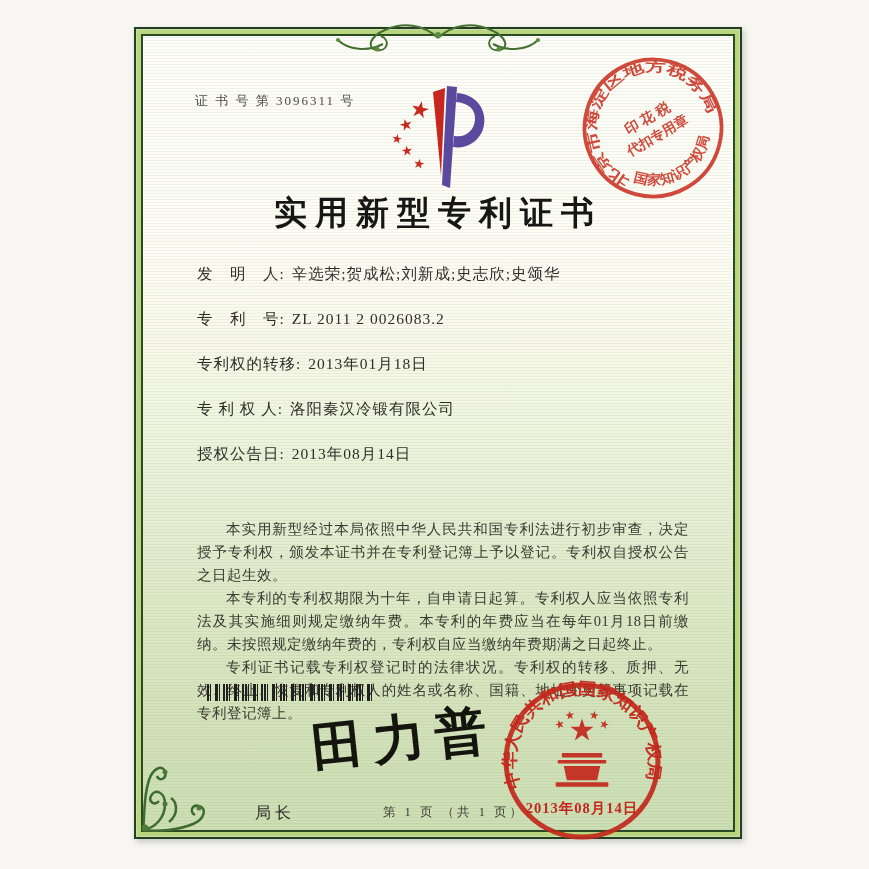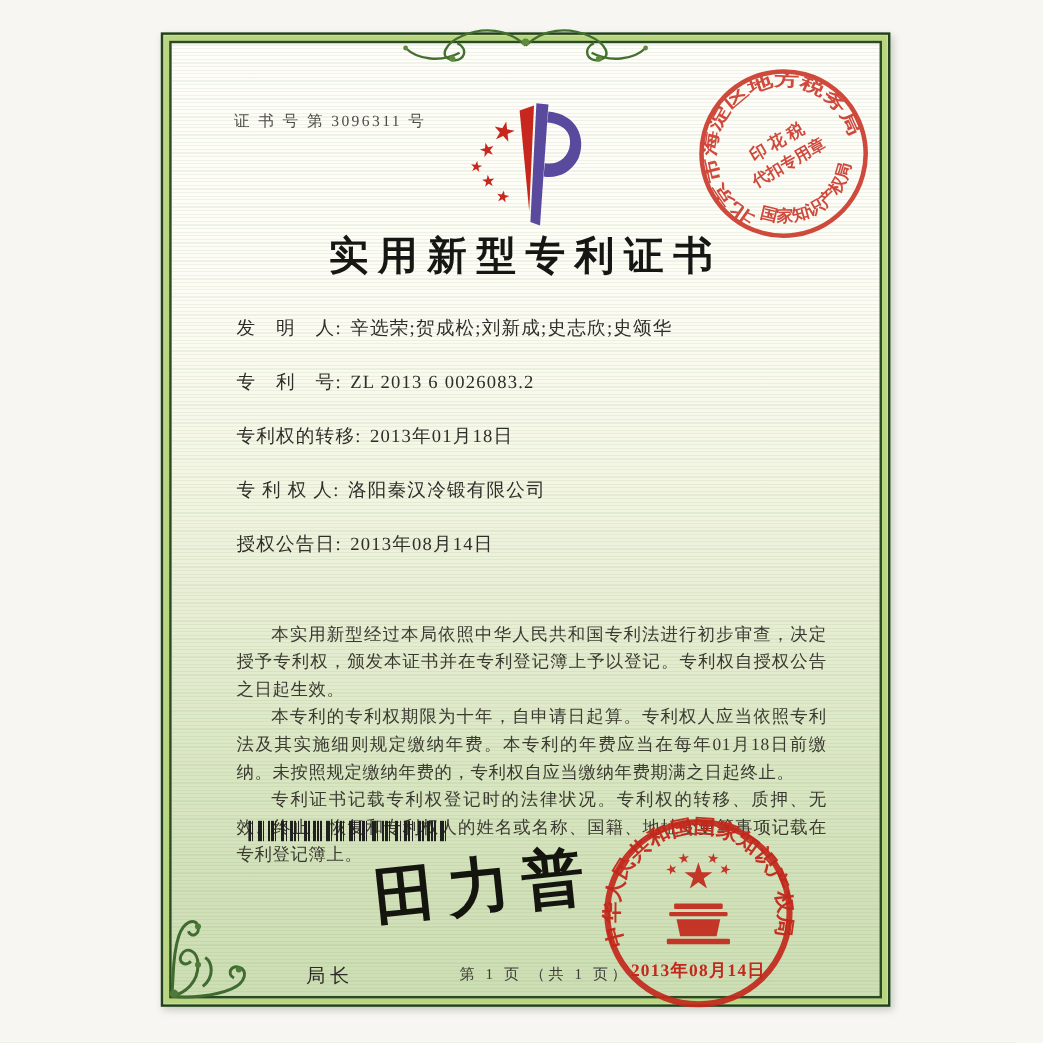--- a/index.html
+++ b/index.html
@@ -174,21 +174,21 @@
 
           <div class="title">实用新型专利证书</div>
 
           <div class="fields">
             <div class="field-row">
               <span class="field-label">发　明　人:</span>
               <span class="field-value">辛选荣;贺成松;刘新成;史志欣;史颂华</span>
             </div>
             <div class="field-row">
               <span class="field-label">专　利　号:</span>
-              <span class="field-value">ZL 2013 6 0026083.2</span>
+              <span class="field-value">ZL 2011 2 0026083.2</span>
             </div>
             <div class="field-row">
               <span class="field-label">专利权的转移:</span>
               <span class="field-value">2013年01月18日</span>
             </div>
             <div class="field-row">
               <span class="field-label">专 利 权 人:</span>
               <span class="field-value">洛阳秦汉冷锻有限公司</span>
             </div>
             <div class="field-row">

